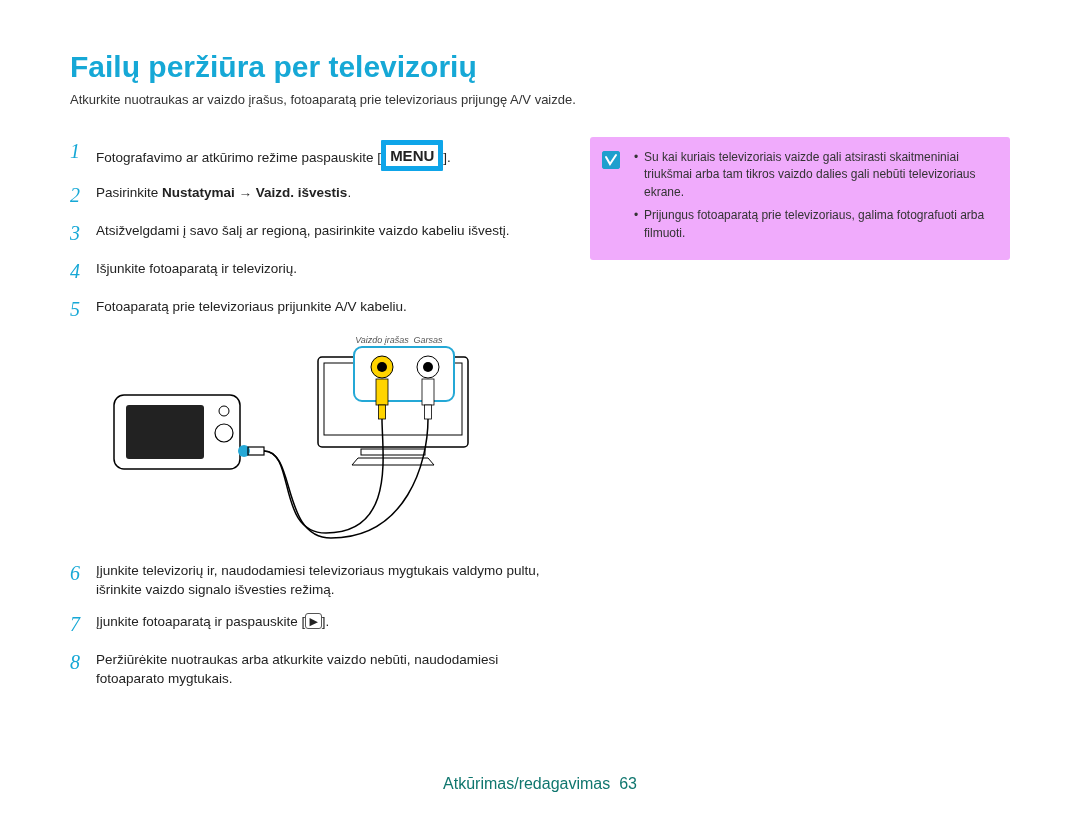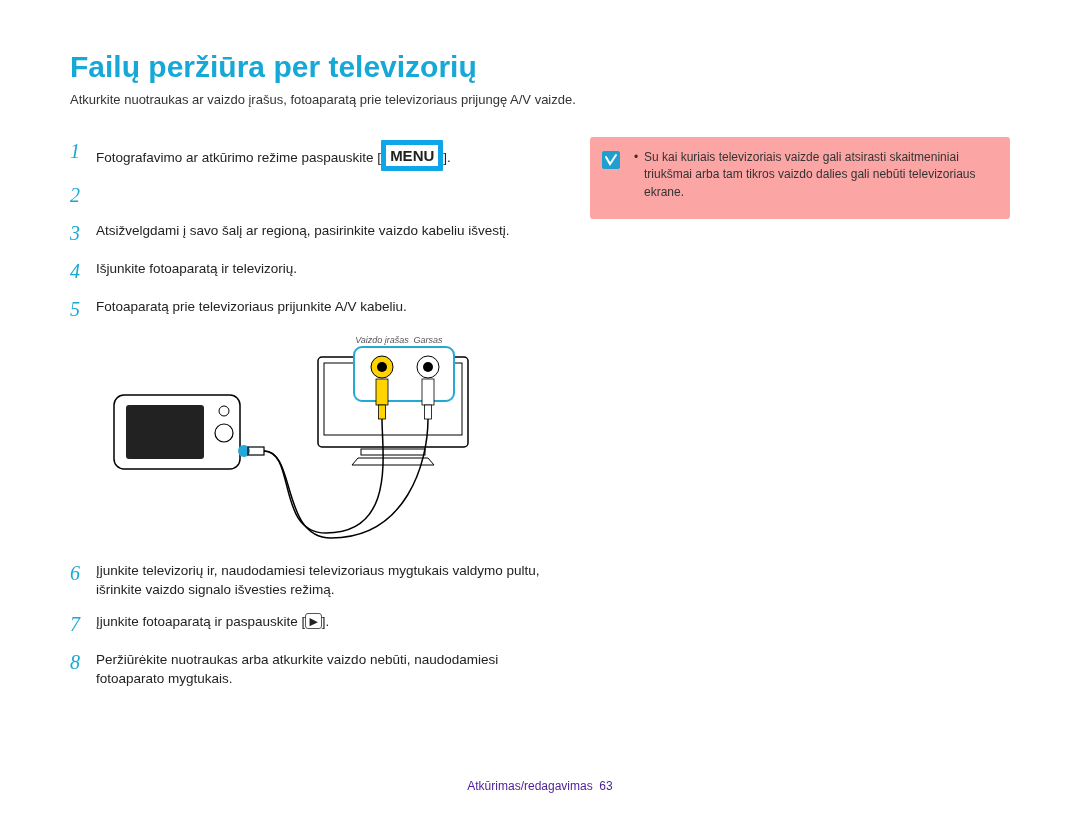--- a/index.html
+++ b/index.html
@@ -72,21 +72,21 @@
   .play-icon {
     display: inline-block;
     border: 1px solid #555;
     border-radius: 3px;
     padding: 0 3px;
     font-size: 11px;
     line-height: 14px;
     vertical-align: 1px;
   }
   .note-box {
-    background: #fca5a5;
+    background: #f0abfc;
     border-radius: 3px;
     padding: 12px 16px 12px 12px;
     display: flex;
     gap: 14px;
     font-size: 12px;
     color: #333;
     line-height: 1.45;
   }
   .note-icon {
     width: 18px;
@@ -118,22 +118,22 @@
     margin: 6px 0 6px 26px;
     font-style: italic;
   }
   .diagram svg { display:block; }
   .footer {
     position: absolute;
     bottom: 22px;
     left: 0;
     right: 0;
     text-align: center;
-    font-size: 12px;
-    color: #4c1d95;
+    font-size: 16px;
+    color: #0f766e;
   }
   .diag-label {
     font-size: 9px;
     fill: #555;
     font-family: Arial, sans-serif;
   }
 </style>
 </head>
 <body>
 
@@ -148,20 +148,23 @@
 
       <div class="step">
         <div class="step-num">1</div>
         <div class="step-text">
           <span>Fotografavimo ar atkūrimo režime paspauskite [</span><span class="menu-label">MENU</span><span>].</span>
         </div>
       </div>
 
       <div class="step">
         <div class="step-num">2</div>
+        <div class="step-text">
+          <span>Pasirinkite </span><b>Nustatymai → Vaizd. išvestis</b><span>.</span>
+        </div>
       </div>
 
       <div class="step">
         <div class="step-num">3</div>
         <div class="step-text">Atsižvelgdami į savo šalį ar regioną, pasirinkite vaizdo kabeliu išvestį.</div>
       </div>
 
       <div class="step">
         <div class="step-num">4</div>
         <div class="step-text">Išjunkite fotoaparatą ir televizorių.</div>
@@ -239,20 +242,21 @@
     <div class="right">
       <div class="note-box">
         <div class="note-icon">
           <svg width="18" height="18" viewBox="0 0 18 18">
             <rect width="18" height="18" rx="3" fill="#1f9fce"></rect>
             <path d="M4 6 L8 13 L14 4" fill="none" stroke="#fff" stroke-width="2" stroke-linecap="round"></path>
           </svg>
         </div>
         <ul class="note-list">
           <li>Su kai kuriais televizoriais vaizde gali atsirasti skaitmeniniai triukšmai arba tam tikros vaizdo dalies gali nebūti televizoriaus ekrane.</li>
+          <li>Prijungus fotoaparatą prie televizoriaus, galima fotografuoti arba filmuoti.</li>
         </ul>
       </div>
     </div>
 
   </div>
 
   <div class="footer">
     <span>Atkūrimas/redagavimas</span>&nbsp;&nbsp;<span>63</span>
   </div>
 

